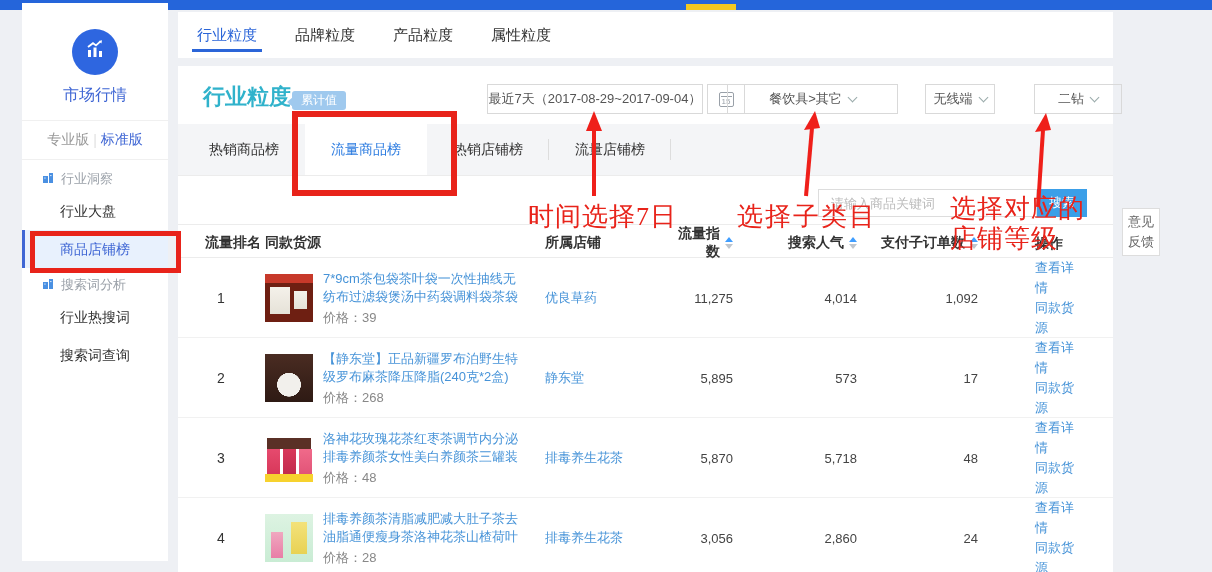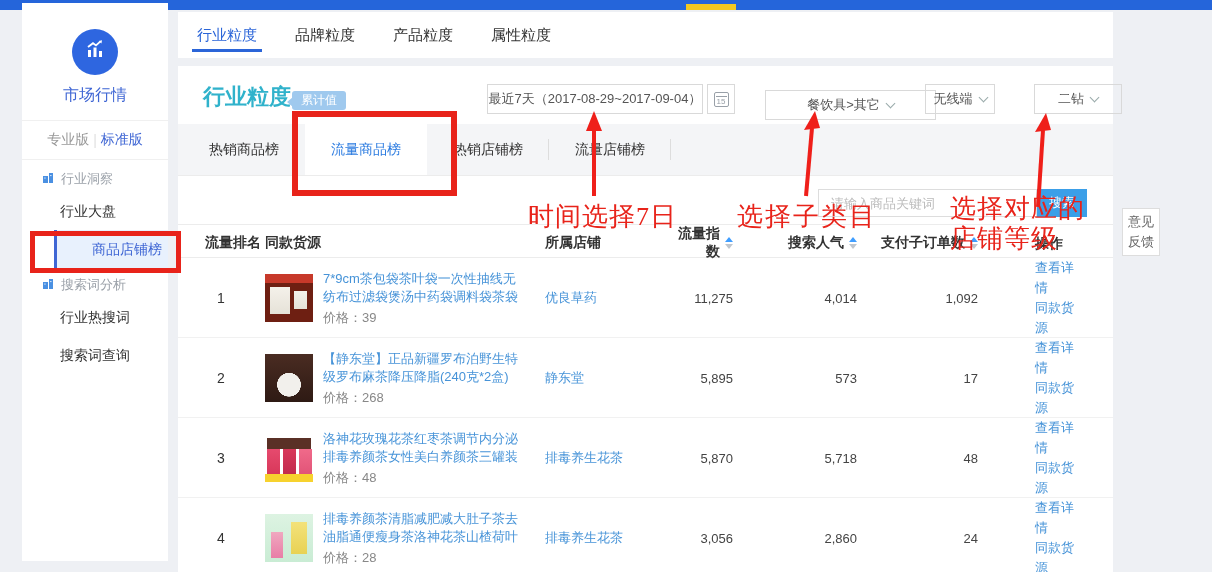--- a/index.html
+++ b/index.html
@@ -16,46 +16,46 @@
   .logo { width:46px; height:46px; border-radius:50%; background:#2e66e0; margin:26px auto 10px;
           display:flex; align-items:center; justify-content:center; }
   .app-title { text-align:center; color:#3f66d4; font-size:16px; }
   .versions { display:flex; align-items:center; justify-content:center; gap:4px; height:40px;
               margin-top:14px; border-top:1px solid #f0f0f0; border-bottom:1px solid #f0f0f0; font-size:14px; }
   .ver { color:#999; cursor:pointer; } .ver.active { color:#3f66d4; }
   .ver-sep { color:#e0e0e0; }
   .menu { margin-top:2px; }
   .m-section { display:flex; align-items:center; gap:7px; padding:9px 0 5px 20px; color:#9aa0a8; font-size:13px; height:30px; }
   .m-item { padding:11px 0 11px 38px; color:#333; font-size:14px; height:38px; cursor:pointer; }
-  .m-item.active { background:#e8f1fd; color:#3f66d4; border-left:3px solid #3f66d4; padding-left:35px;margin-left:32px; }
+  .m-item.active { background:#e8f1fd; color:#3f66d4; border-left:3px solid #3f66d4; padding-left:35px; }
 
   
   .hband { position:absolute; left:178px; top:12px; width:935px; height:46px; background:#fff;
            display:flex; padding-left:19px; gap:38px; }
   .htab { font-size:15px; color:#333; display:flex; align-items:center; position:relative; cursor:pointer; }
   .htab.active { color:#2b65d8; }
   .htab.active::after { content:""; position:absolute; left:-5px; right:-5px; bottom:6px; height:3px; background:#2b65d8; }
 
   
   .panel { position:absolute; left:178px; top:66px; width:935px; height:506px; background:#fff; }
   .p-title { position:absolute; left:25px; top:16px; font-size:22px; font-weight:bold; color:#30b2cb; }
   .badge { position:absolute; left:114px; top:25px; background:#9fc9ee; color:#fff; font-size:12px;
            padding:1px 9px; border-radius:3px; }
   .badge::before { content:""; position:absolute; left:-5px; top:6px; border:5px solid transparent;
                    border-right:6px solid #9fc9ee; border-left:0; }
   .datebox { position:absolute; left:309px; top:18px; width:216px; height:30px; border:1px solid #d9d9d9;
              display:flex; align-items:center; justify-content:center; font-size:13px; color:#555; cursor:pointer; }
-  .calbox { position:absolute; left:529px; top:18px; width:28px; height:30px; border:1px solid #d9d9d9;
+  .calbox { position:absolute; left:529px; top:18px; width:38px; height:30px; border:1px solid #d9d9d9;
             display:flex; align-items:center; justify-content:center; cursor:pointer; }
   .calendar-icon { width:15px; height:15px; border:1px solid #99a0a8; border-radius:2px; position:relative;
                    font-size:8px; color:#99a0a8; display:flex; align-items:flex-end; justify-content:center; line-height:9px; }
   .calendar-icon::before { content:""; position:absolute; top:3px; left:1px; right:1px; border-top:1px solid #99a0a8; }
   .filter { position:absolute; top:18px; height:30px; border:1px solid #d9d9d9; display:flex; align-items:center;
             justify-content:center; font-size:13px; color:#555; cursor:pointer; }
-  .f1 { left:587px; width:171px;margin-top:6px; } .f2 { left:747px; width:70px; } .f3 { left:856px; width:88px; }
+  .f1 { left:549px; width:171px; } .f2 { left:747px; width:70px; } .f3 { left:856px; width:88px; }
   .caret { width:7px; height:7px; border-right:1px solid #9aa; border-bottom:1px solid #9aa;
            transform:rotate(45deg); display:inline-block; margin:-3px 0 0 7px; }
 
   
   .subtabs { position:absolute; left:0; top:58px; width:935px; height:52px; background:#f4f5f7;
              display:flex; padding-left:5px; border-bottom:1px solid #ececec; }
   .stab { width:122px; display:flex; align-items:center; justify-content:center; font-size:14px; color:#333;
           position:relative; cursor:pointer; }
   .stab.active { background:#fff; color:#2b7be0; }
   .stab:nth-child(3)::after, .stab:nth-child(4)::after { content:""; position:absolute; right:0; top:15px;

